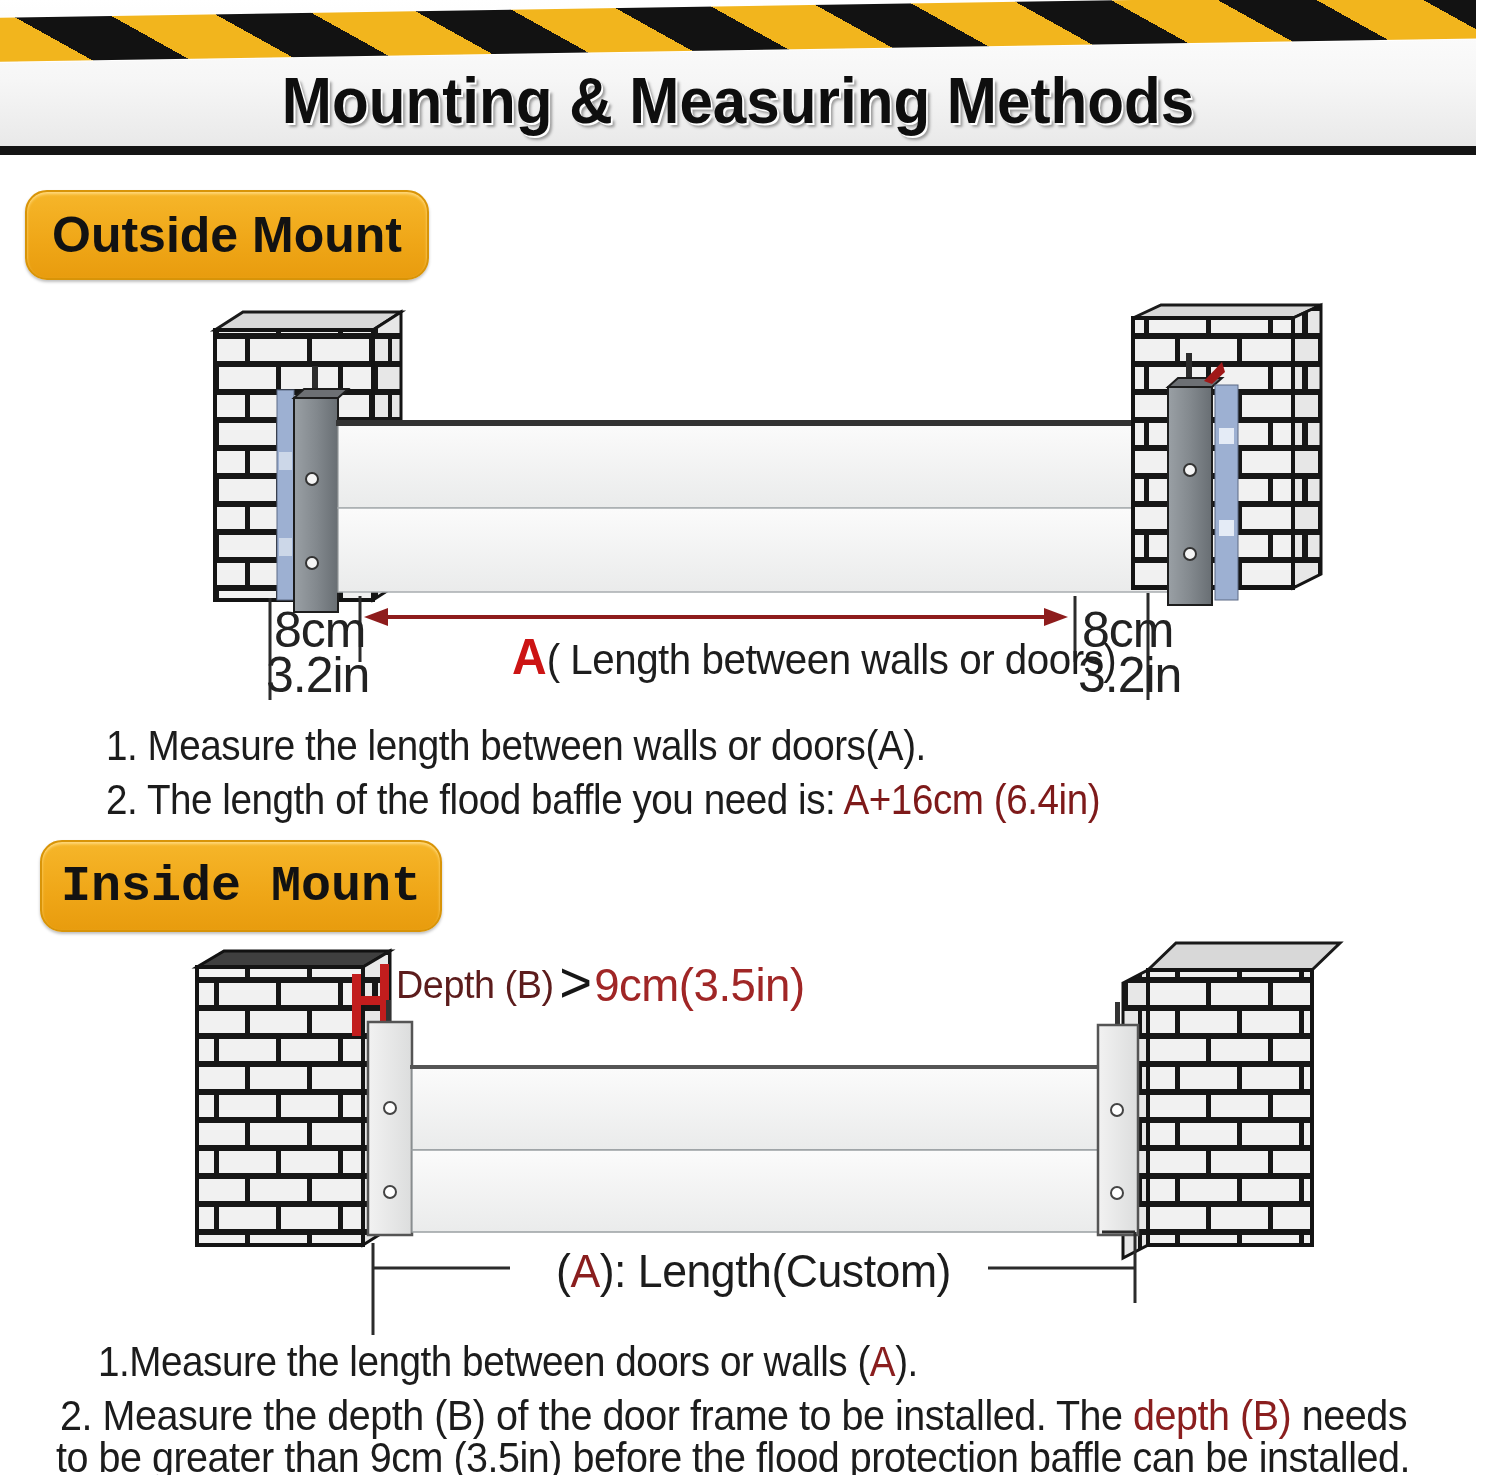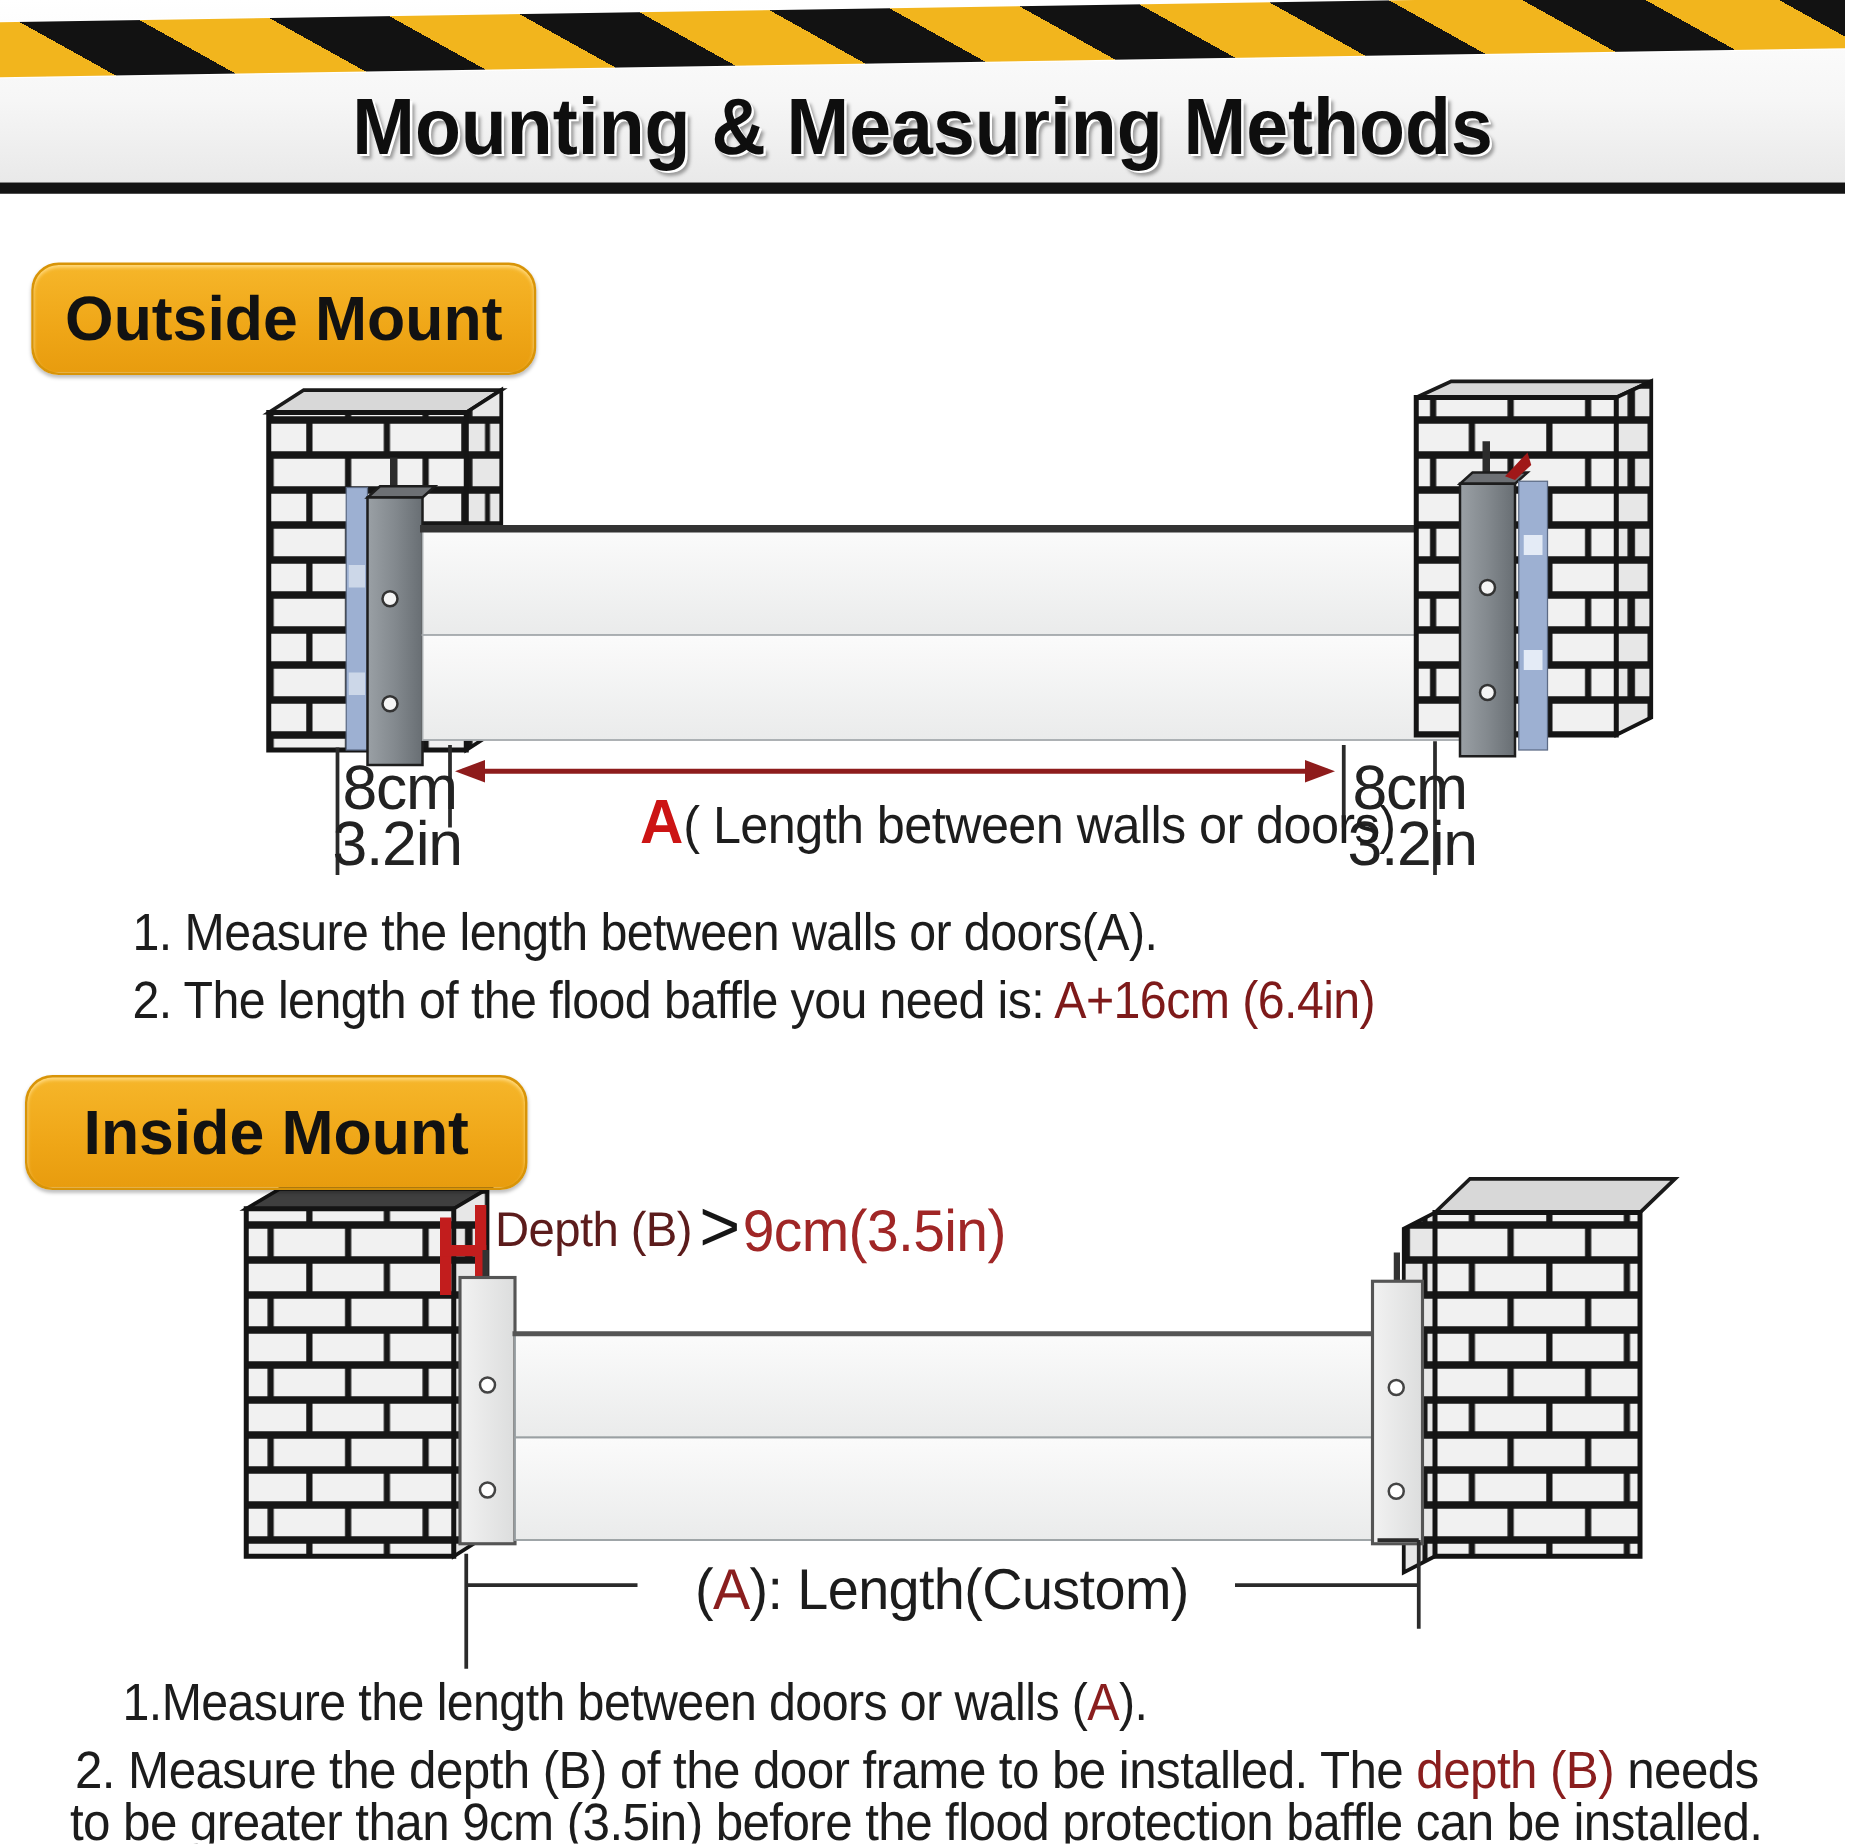--- a/index.html
+++ b/index.html
@@ -14,23 +14,23 @@
           box-shadow:0 1px 0 #ffffff,0 -1px 0 #ffffff;}
   .main-title{position:absolute;left:50%;top:64px;transform:translateX(-50%) scaleX(0.94);
               transform-origin:center;white-space:nowrap;font-size:64px;font-weight:900;
               letter-spacing:0px;color:#0e0e0e;
               text-shadow:2px 2px 0 #ffffff,4px 4px 3px #9b9b9b;}
   .black-bar{position:absolute;left:0;top:146px;width:1500px;height:9px;background:#141414;}
   
   .badge{position:absolute;border-radius:22px;background:linear-gradient(180deg,#f6b62a 0%,#efa617 60%,#e89c0e 100%);
          border:2px solid #d89408;box-shadow:inset 0 2px 3px #ffd97e, 0 2px 3px rgba(0,0,0,.25);
          display:flex;align-items:center;justify-content:center;
-         font-size:50px;font-weight:600;color:#121212;letter-spacing:0px;margin-top:20px;}
+         font-size:50px;font-weight:600;color:#121212;letter-spacing:0px;}
   .badge-outside{left:25px;top:190px;width:400px;height:86px;}
-  .badge-inside{left:20px;top:840px;width:398px;height:88px;}
+  .badge-inside{left:40px;top:840px;width:398px;height:88px;font-family:Liberation Mono, monospace;}
   
   svg.canvas{position:absolute;left:0;top:0;}
   
   .lbl{position:absolute;white-space:nowrap;color:#1c1c1c;transform-origin:left top;}
   .dim{font-size:50px;letter-spacing:-1px;color:#222;}
   .span-label{left:512px;top:628px;transform:scaleX(0.96);}
   .span-label .varA{font-size:50px;font-weight:800;color:#cc1414;}
   .span-label .rest{font-size:42px;color:#1d1d1d;letter-spacing:-0.5px;}
   .step{font-size:42px;letter-spacing:-0.5px;transform:scaleX(0.92);}
   .red{color:#7e1a1a;}

